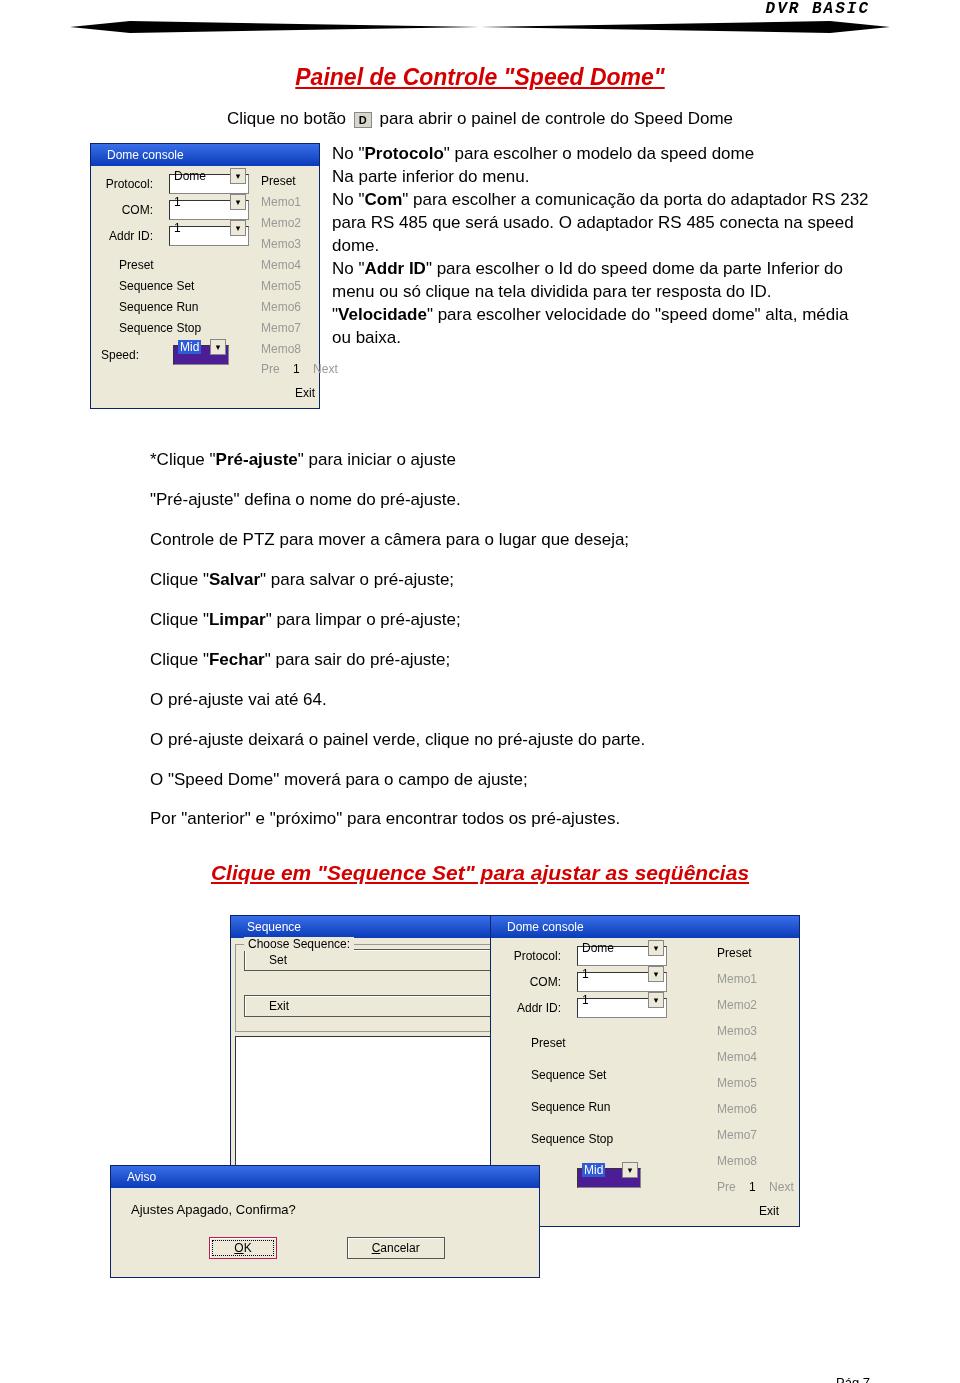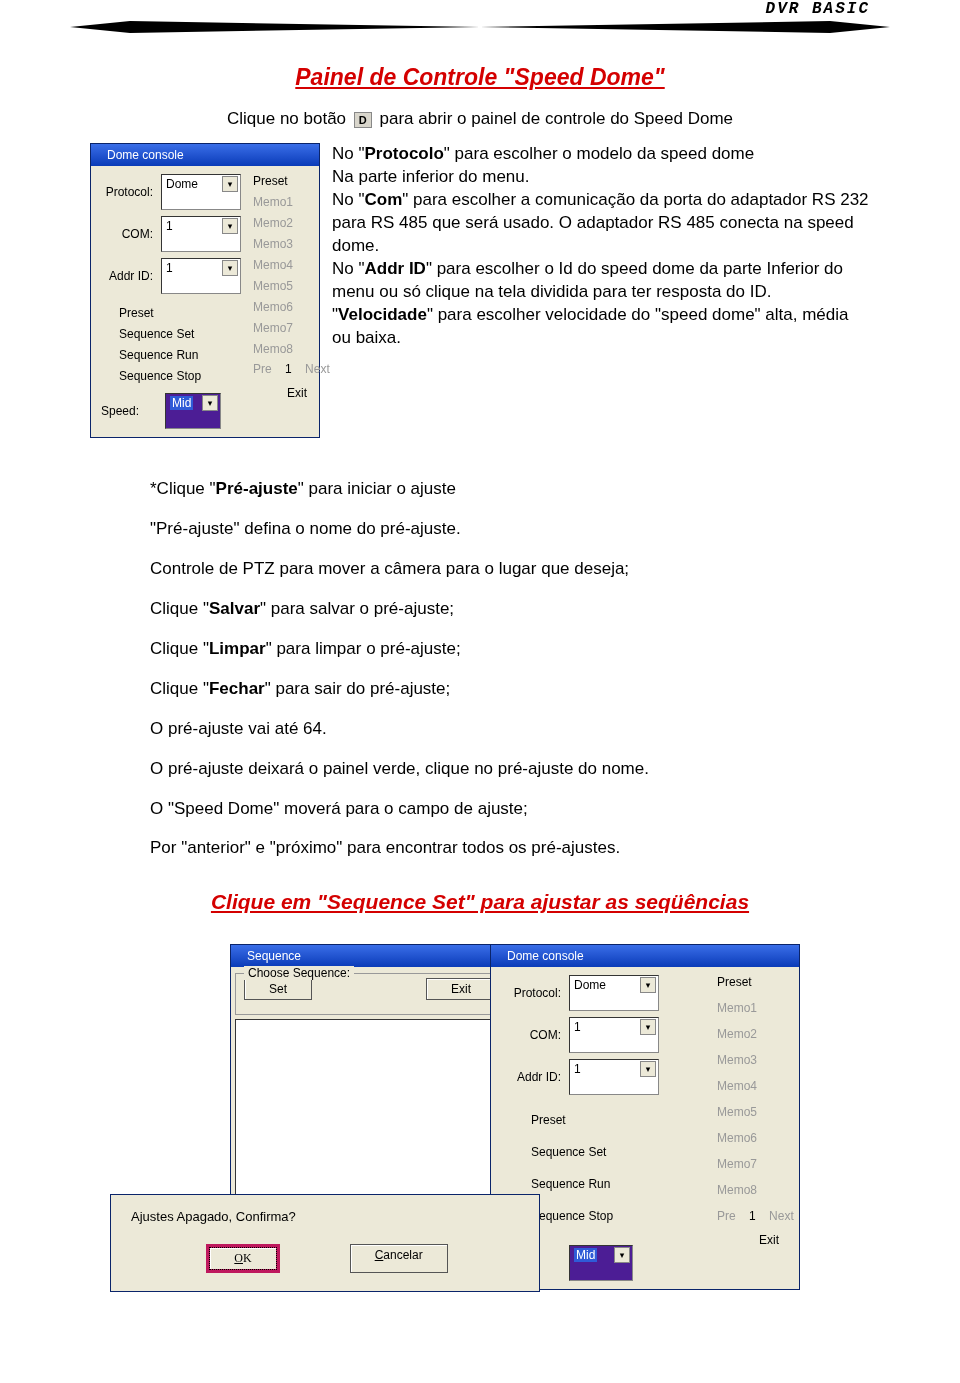--- a/index.html
+++ b/index.html
@@ -90,22 +90,23 @@
     padding: 4px 16px;
     font-weight: normal;
     font-size: 12px;
   }
   .panel-body { padding: 8px 10px; position: relative; }
   .field-row { display: flex; align-items: center; margin-bottom: 6px; gap:8px;}
   .field-row .lbl { width: 52px; text-align: right; font-size: 12px; }
   .combo {
     display: inline-flex; align-items: center;
     background: #fff; border: 1px inset #888;
-    height: 36px; padding: 0 2px 17px 4px; font-size: 12px;
+    height: 20px; padding: 0 2px 17px 4px; font-size: 12px;
     justify-content: space-between;
+    margin-left: 8px;
   }
   .combo .arrow {
     width: 16px; height: 16px;
     background: #ece9d8; border: 1px solid #888;
     display: inline-flex; align-items: center; justify-content: center;
     font-size: 9px; color: #000;
   }
   .link-list { display: flex; flex-direction: column; gap: 7px; font-size: 12px; }
   .link-list span { cursor: default; }
   .memo-list { display: flex; flex-direction: column; gap: 7px; font-size: 12px; color: #999; }
@@ -135,21 +136,21 @@
   .seq-panel .group {
     border: 1px solid #999;
     margin: 6px 4px 4px 4px;
     padding: 4px 8px 8px 8px;
     position: relative;
   }
   .seq-panel .group-title {
     position: absolute; top: -8px; left: 8px;
     background: #ece9d8; padding: 0 4px; font-size: 12px;
   }
-  .seq-panel .btn-row { display:flex; gap: 24px; justify-content: space-between; margin-bottom: 6px;}
+  .seq-panel .btn-row { display:flex; gap: 24px; justify-content: space-between; margin-bottom: 6px; flex-direction: column;}
   .seq-panel .listbox {
     margin: 4px;
     background: #fff;
     border: 1px inset #888;
     height: 200px;
   }
   .dome-panel-big {
     position: absolute; top: 0; left: 260px;
     width: 310px;
   }
@@ -167,21 +168,21 @@
   .aviso-btns { display:flex; gap: 70px; justify-content: center; }
   .win-btn {
     background: #ece9d8;
     border: 1px solid #555;
     box-shadow: inset 1px 1px 0 #fff;
     padding: 3px 24px;
     font-size: 12px;
     font-family: Tahoma, Arial, sans-serif;
     cursor: default;
   }
-  .win-btn.default { outline: 1px dotted #000; outline-offset: -4px; border: 4px solid #be185d; font-family: Liberation Serif, serif; }
+  .win-btn.default { outline: 1px dotted #000; outline-offset: -4px; border: 1px solid #be185d; }
   .win-btn .u { text-decoration: underline; }
   .footer-area{ margin-top: 40px;}
 </style>
 </head>
 <body>
 
 <div class="page">
   <div class="header-brand">DVR BASIC</div>
   <div class="header-rule">
     <svg viewBox="0 0 820 14" preserveAspectRatio="none">
@@ -282,21 +283,21 @@
   </div>
 
   <div class="body-block">
     <p><span>*Clique "</span><b>Pré-ajuste</b><span>" para iniciar o ajuste</span></p>
     <p>"Pré-ajuste" defina o nome do pré-ajuste.</p>
     <p>Controle de PTZ para mover a câmera para o lugar que deseja;</p>
     <p><span>Clique "</span><b>Salvar</b><span>" para salvar o pré-ajuste;</span></p>
     <p><span>Clique "</span><b>Limpar</b><span>" para limpar o pré-ajuste;</span></p>
     <p><span>Clique "</span><b>Fechar</b><span>" para sair do pré-ajuste;</span></p>
     <p>O pré-ajuste vai até 64.</p>
-    <p>O pré-ajuste deixará o painel verde, clique no pré-ajuste do nome.</p>
+    <p>O pré-ajuste deixará o painel verde, clique no pré-ajuste do parte.</p>
     <p>O "Speed Dome" moverá para o campo de ajuste;</p>
     <p>Por "anterior" e "próximo" para encontrar todos os pré-ajustes.</p>
   </div>
 
   <div class="subtitle">Clique em "Sequence Set" para ajustar as seqüências</div>
 
   <div class="shot-area">
 
     <div class="panel seq-panel">
       <div class="panel-title">Sequence</div>
@@ -369,20 +370,21 @@
             </div>
             <div class="exit-line" style="text-align:right; padding-right:10px;">
               <span>Exit</span>
             </div>
           </div>
         </div>
       </div>
     </div>
 
     <div class="panel aviso-panel">
+      <div class="panel-title">Aviso</div>
       <div class="aviso-body">
         <div class="aviso-msg">Ajustes Apagado, Confirma?</div>
         <div class="aviso-btns">
           <span class="win-btn default"><span class="u">O</span><span>K</span></span>
           <span class="win-btn"><span class="u">C</span><span>ancelar</span></span>
         </div>
       </div>
     </div>
   </div>
 

